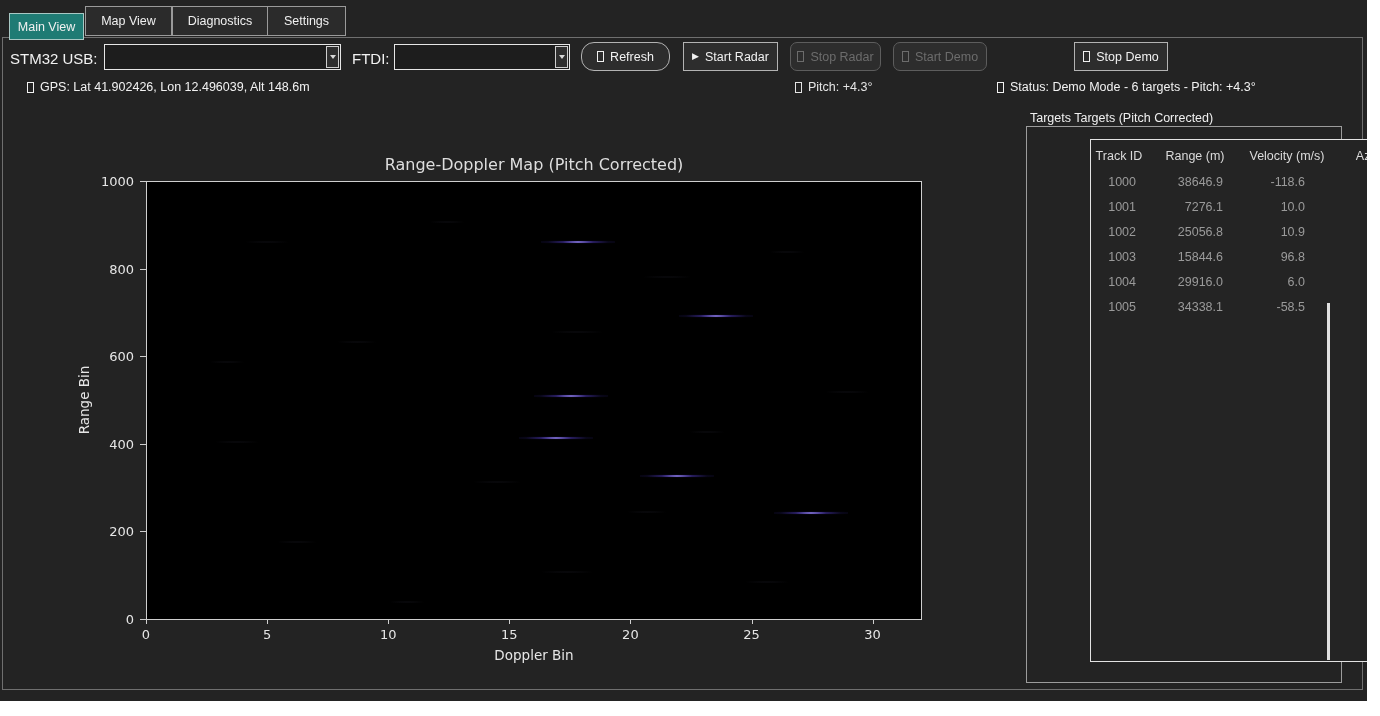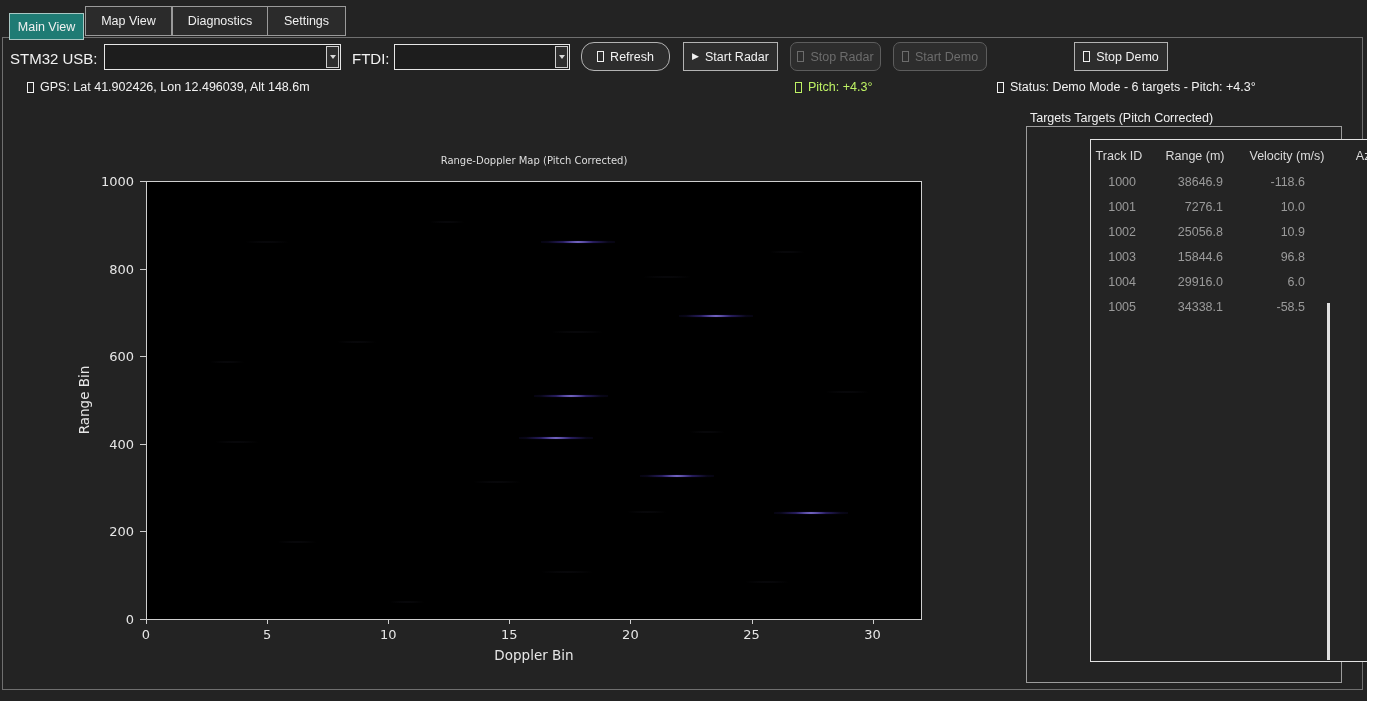--- a/index.html
+++ b/index.html
@@ -22,21 +22,21 @@
   .btn{position:absolute;top:42px;height:29px;background:#2d2d2d;border:1px solid #b3b3b3;color:#f1f1f1;
        font-size:12.5px;display:flex;align-items:center;justify-content:center;gap:6px;box-sizing:border-box;}
   .btn.disabled{border-color:#5d5d5d;color:#6c6c6c;border-radius:7px;}
   .tofu{display:inline-block;width:7px;height:11px;border:1px solid currentColor;box-sizing:border-box;}
   .play{font-size:9px;line-height:1;}
 
   
   .statusline{position:absolute;top:80px;font-size:12.5px;display:flex;align-items:center;gap:6px;white-space:nowrap;}
 
   
-  .plot-title{position:absolute;transform:translateX(-50%);font-family:"DejaVu Sans",sans-serif;font-size:10px;color:#dedede;white-space:nowrap;}
+  .plot-title{position:absolute;transform:translateX(-50%);font-family:"DejaVu Sans",sans-serif;font-size:16px;color:#dedede;white-space:nowrap;}
   .axes{position:absolute;background:#000000;border:1px solid #cfcfcf;box-sizing:border-box;overflow:hidden;}
   .tickmark{position:absolute;background:#cfcfcf;}
   .ticklab{position:absolute;font-family:"DejaVu Sans",sans-serif;font-size:13px;color:#e6e6e6;white-space:nowrap;}
   .axlabel{position:absolute;font-family:"DejaVu Sans",sans-serif;font-size:13.5px;color:#e6e6e6;white-space:nowrap;}
   .streak{position:absolute;transform:translate(-50%,-50%);pointer-events:none;}
 
   
   .panel-title{position:absolute;font-size:12.5px;color:#f0f0f0;}
   .groupbox{position:absolute;left:1026px;top:126px;width:316px;height:557px;border:1px solid #9c9c9c;box-sizing:border-box;}
   .tablebox{position:absolute;left:1090px;top:139px;width:294px;height:523px;background:#242424;
@@ -104,21 +104,21 @@
     </div>
     <div class="btn" style="left:1074px;width:94px;">
       <span class="tofu"></span>
       <span>Stop Demo</span>
     </div>
 
     <div class="statusline" style="left:27px;">
       <span class="tofu"></span>
       <span>GPS: Lat 41.902426, Lon 12.496039, Alt 148.6m</span>
     </div>
-    <div class="statusline" id="pitch-line" style="left: 795px; color: #bef264;">
+    <div class="statusline" id="pitch-line" style="left: 795px; color: #e5e5e5;">
       <span class="tofu"></span>
       <span>Pitch: +4.3°</span>
     </div>
     <div class="statusline" style="left:997px;">
       <span class="tofu"></span>
       <span>Status: Demo Mode - 6 targets - Pitch: +4.3°</span>
     </div>
 
     <div class="plot-title" style="left:534px;top:155px;">Range-Doppler Map (Pitch Corrected)</div>
     <div class="axes" id="axes" style="left:146px;top:181px;width:776px;height:439px;">

